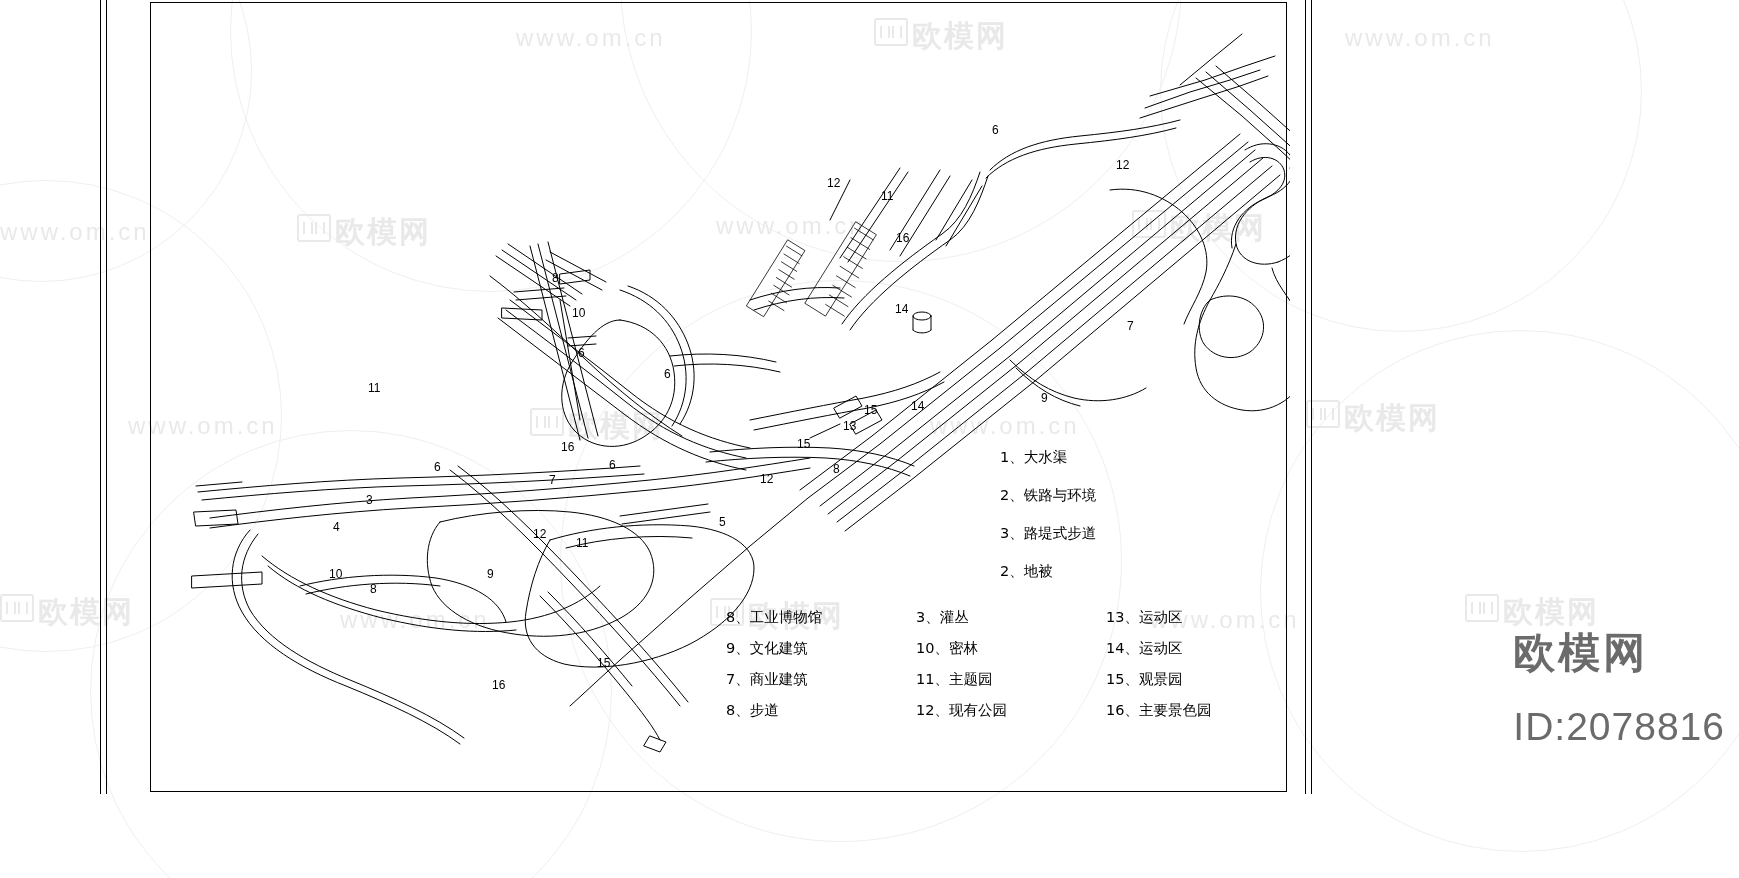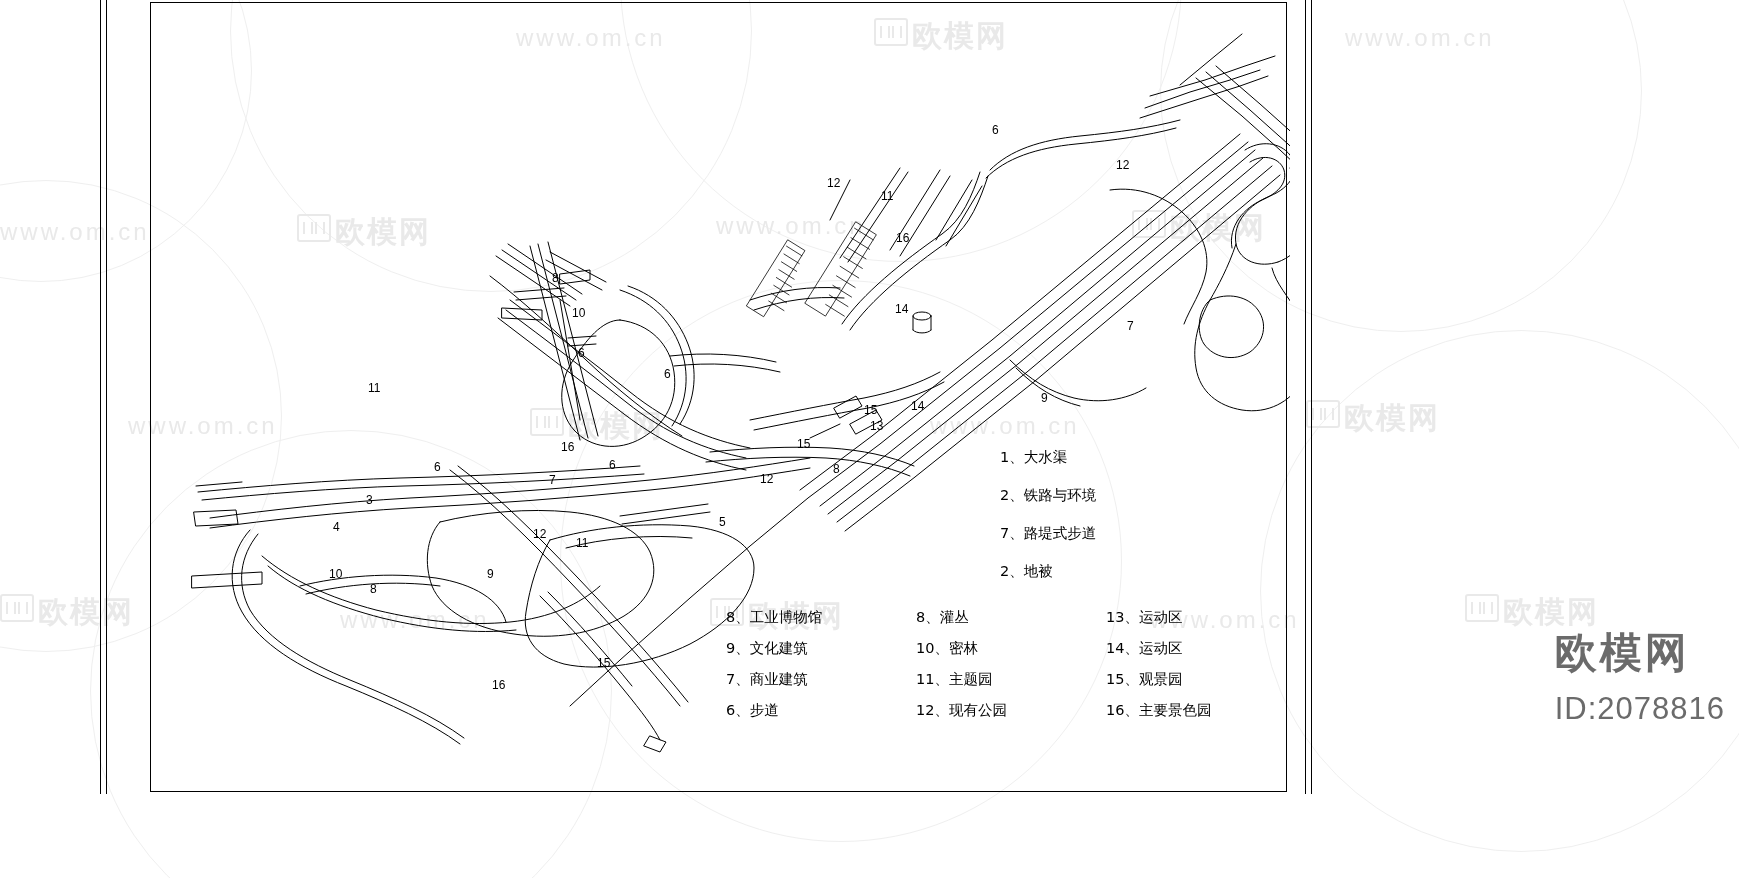--- a/index.html
+++ b/index.html
@@ -154,24 +154,24 @@
     text-align: left;
   }
   #brand-name {
     font-size: 42px;
     font-weight: bold;
     color: #6b6b6b;
     letter-spacing: 3px;
     font-family: "DejaVu Sans", sans-serif;
   }
   #brand-id {
-    font-size: 31px;
+    font-size: 39px;
     color: #6b6b6b;
     letter-spacing: 1px;
-    margin-top: 10px;
+    margin-top: 24px;
     font-family: "Liberation Sans", sans-serif;
   }
 </style>
 </head>
 <body>
 
 <div id="watermark-layer">
   <div class="wm-ring" style="left:-170px; top:-140px; width:420px; height:420px;"></div>
   <div class="wm-ring" style="left:-190px; top:180px; width:470px; height:470px;"></div>
   <div class="wm-ring" style="left:230px; top:-230px; width:520px; height:520px;"></div>
@@ -371,21 +371,21 @@
   <span class="callout" style="left:1116px; top:159px;">12</span>
   <span class="callout" style="left:896px;  top:232px;">16</span>
   <span class="callout" style="left:552px;  top:272px;">8</span>
   <span class="callout" style="left:572px;  top:307px;">10</span>
   <span class="callout" style="left:895px;  top:303px;">14</span>
   <span class="callout" style="left:1127px; top:320px;">7</span>
   <span class="callout" style="left:578px;  top:347px;">6</span>
   <span class="callout" style="left:664px;  top:368px;">6</span>
   <span class="callout" style="left:368px;  top:382px;">11</span>
   <span class="callout" style="left:1041px; top:392px;">9</span>
-  <span class="callout" style="left:870px;  top:420px;">13</span>
+  <span class="callout" style="left:843px;  top:420px;">13</span>
   <span class="callout" style="left:864px;  top:404px;">15</span>
   <span class="callout" style="left:911px;  top:400px;">14</span>
   <span class="callout" style="left:561px;  top:441px;">16</span>
   <span class="callout" style="left:797px;  top:438px;">15</span>
   <span class="callout" style="left:434px;  top:461px;">6</span>
   <span class="callout" style="left:609px;  top:459px;">6</span>
   <span class="callout" style="left:833px;  top:463px;">8</span>
   <span class="callout" style="left:549px;  top:474px;">7</span>
   <span class="callout" style="left:760px;  top:473px;">12</span>
   <span class="callout" style="left:366px;  top:494px;">3</span>
@@ -396,35 +396,35 @@
   <span class="callout" style="left:329px;  top:568px;">10</span>
   <span class="callout" style="left:370px;  top:583px;">8</span>
   <span class="callout" style="left:487px;  top:568px;">9</span>
   <span class="callout" style="left:597px;  top:657px;">15</span>
   <span class="callout" style="left:492px;  top:679px;">16</span>
 </div>
 
 <div id="legend-top">
   <div class="legend-entry">1、大水渠</div>
   <div class="legend-entry">2、铁路与环境</div>
-  <div class="legend-entry">7、路堤式步道</div>
+  <div class="legend-entry">3、路堤式步道</div>
   <div class="legend-entry">2、地被</div>
 </div>
 
 <div id="legend-grid">
   <div class="legend-entry">8、工业博物馆</div>
-  <div class="legend-entry">8、灌丛</div>
+  <div class="legend-entry">3、灌丛</div>
   <div class="legend-entry">13、运动区</div>
   <div class="legend-entry">9、文化建筑</div>
   <div class="legend-entry">10、密林</div>
   <div class="legend-entry">14、运动区</div>
   <div class="legend-entry">7、商业建筑</div>
   <div class="legend-entry">11、主题园</div>
   <div class="legend-entry">15、观景园</div>
-  <div class="legend-entry">6、步道</div>
+  <div class="legend-entry">8、步道</div>
   <div class="legend-entry">12、现有公园</div>
   <div class="legend-entry">16、主要景色园</div>
 </div>
 
 <div id="brand-block">
   <div id="brand-name">欧模网</div>
   <div id="brand-id">ID:2078816</div>
 </div>
 
 </body></html>

